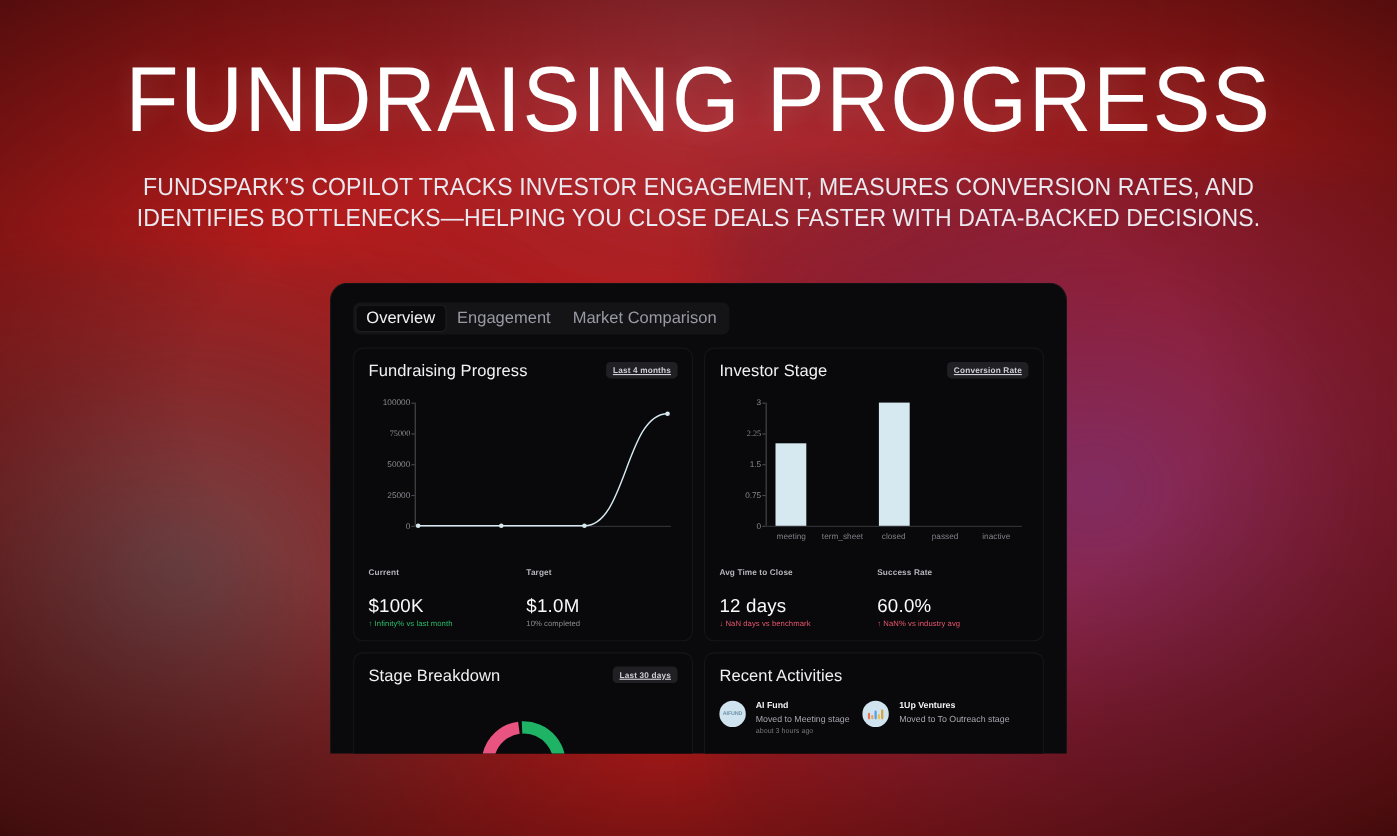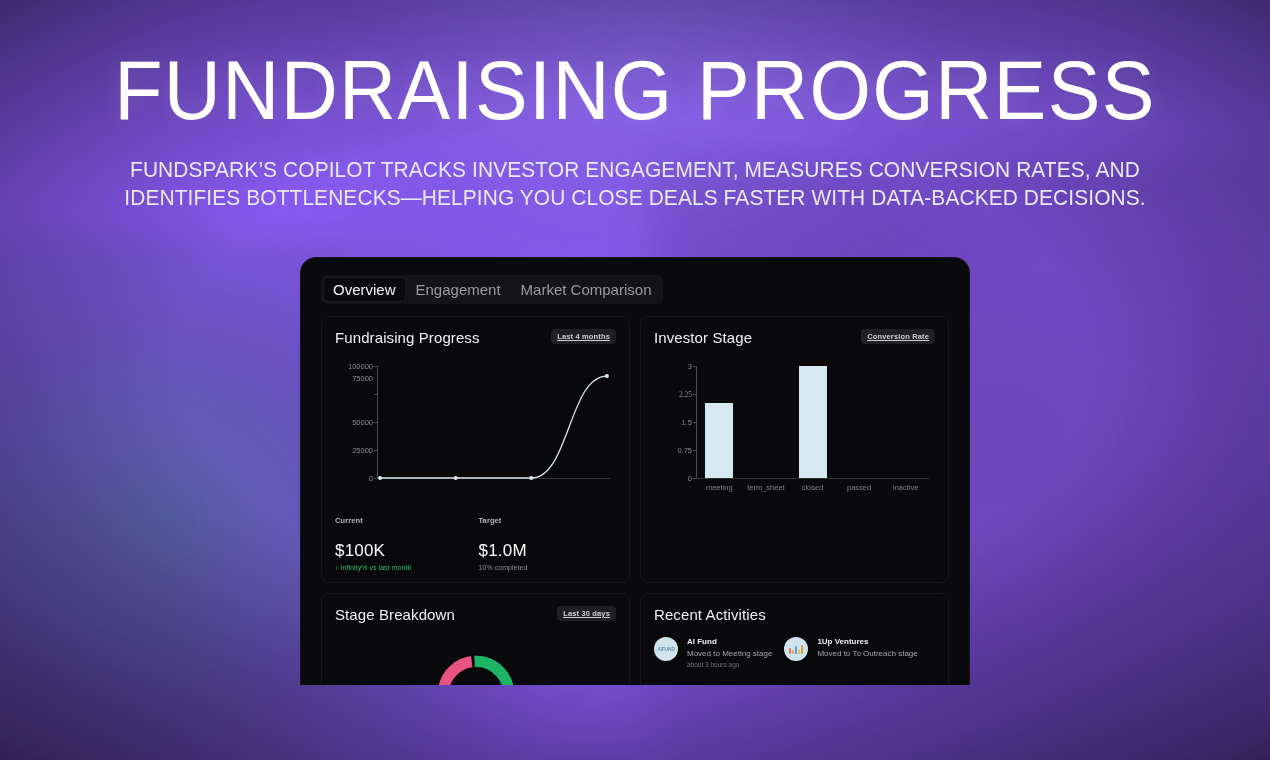--- a/index.html
+++ b/index.html
@@ -5,21 +5,21 @@
   * { box-sizing: border-box; margin: 0; padding: 0; }
   html, body {
     width: 1270px; height: 760px;
     background: #050506;
     overflow: hidden;
     font-family: "Liberation Sans", sans-serif;
   }
   #stage {
     position: relative;
     width: 1270px; height: 760px;
-    background: #8b5cf6;
+    background: #b91c1c;
     overflow: hidden;
     padding-left: 12px;
   }
   
   .glow { position: absolute; pointer-events: none; }
   #glow-teal {
     left: -180px; top: 230px; width: 760px; height: 640px;
     background: radial-gradient(ellipse at 45% 45%, rgba(52,104,108,0.55) 0%, rgba(30,62,68,0.30) 38%, rgba(10,22,26,0.08) 64%, rgba(0,0,0,0) 78%);
     filter: blur(18px);
   }
@@ -210,21 +210,21 @@
         </div>
 
         <div class="plot" id="line-plot">
           <div class="axis-area" id="line-axis">
                 <div class="ytick" style="top: 118px;">0</div>
                 <div class="tickmark" style="top: 118px;"></div>
                 <div class="ytick" style="top: 90px;">25000</div>
                 <div class="tickmark" style="top: 90px;"></div>
                 <div class="ytick" style="top: 62px;">50000</div>
                 <div class="tickmark" style="top: 62px;"></div>
-                <div class="ytick" style="top: 18px;">75000</div>
+                <div class="ytick" style="top: 34px; font-family: Liberation Serif, serif;">75000</div>
                 <div class="tickmark" style="top: 34px;"></div>
                 <div class="ytick" style="top: 6px;">100000</div>
                 <div class="tickmark" style="top: 6px;"></div>
                 <div class="axis-line" style="left: 0px; top: 6px; width: 1px; height: 112px;"></div>
                 <div class="axis-line" style="left: 0px; top: 118px; width: 100%; height: 1px; background: rgb(51, 51, 58);"></div>
                 <svg width="100%" height="132" viewBox="0 0 224 132" preserveAspectRatio="none" style="position: absolute; left: 0px; top: 0px; overflow: visible;">
                   <path d="M 3 118 C 39.33333333333333 118, 39.33333333333333 118, 75.66666666666666 118 C 111.99999999999999 118, 111.99999999999999 118, 148.33333333333331 118 C 184.66666666666666 118, 184.66666666666666 16.08, 221 16.08" fill="none" stroke="#d6e8f0" stroke-width="1.3" vector-effect="non-scaling-stroke"></path>
                   <circle cx="3" cy="118" r="2" fill="#d6e8f0"></circle>
                   <circle cx="75.66666666666666" cy="118" r="2" fill="#d6e8f0"></circle>
                   <circle cx="148.33333333333331" cy="118" r="2" fill="#d6e8f0"></circle>
@@ -270,20 +270,32 @@
                 <div class="bar" style="left: calc(10% - 14px); width: 28px; bottom: 14px; height: 74.6667px; background: rgb(214, 232, 240);"></div>
                 <div class="xtick" style="left: 10%; top: auto; bottom: 0px; margin-top: 0px; position: absolute;">meeting</div>
                 <div class="xtick" style="left: 30%; top: auto; bottom: 0px; margin-top: 0px; position: absolute;">term_sheet</div>
                 <div class="bar" style="left: calc(50% - 14px); width: 28px; bottom: 14px; height: 112px; background: rgb(214, 232, 240);"></div>
                 <div class="xtick" style="left: 50%; top: auto; bottom: 0px; margin-top: 0px; position: absolute;">closed</div>
                 <div class="xtick" style="left: 70%; top: auto; bottom: 0px; margin-top: 0px; position: absolute;">passed</div>
                 <div class="xtick" style="left: 90%; top: auto; bottom: 0px; margin-top: 0px; position: absolute;">inactive</div>
               </div>
         </div>
 
+        <div class="metrics">
+          <div>
+            <div class="metric-label">Avg Time to Close</div>
+            <div class="metric-value">12 days</div>
+            <div class="metric-delta delta-down">↓ NaN days vs benchmark</div>
+          </div>
+          <div>
+            <div class="metric-label">Success Rate</div>
+            <div class="metric-value">60.0%</div>
+            <div class="metric-delta delta-down">↑ NaN% vs industry avg</div>
+          </div>
+        </div>
       </div>
 
       <div class="card" style="min-height:128px;">
         <div class="card-head">
           <div class="card-title">Stage Breakdown</div>
           <div class="badge">Last 30 days</div>
         </div>
         <div id="donut-wrap">
           <svg id="donut" viewBox="0 0 100 100">
                 <path d="M 48.34246328011724 12.036167579889401 A 38 38 0 1 1 31.867967110134877 83.39505028115468" fill="none" stroke="#1fb366" stroke-width="13"></path>

